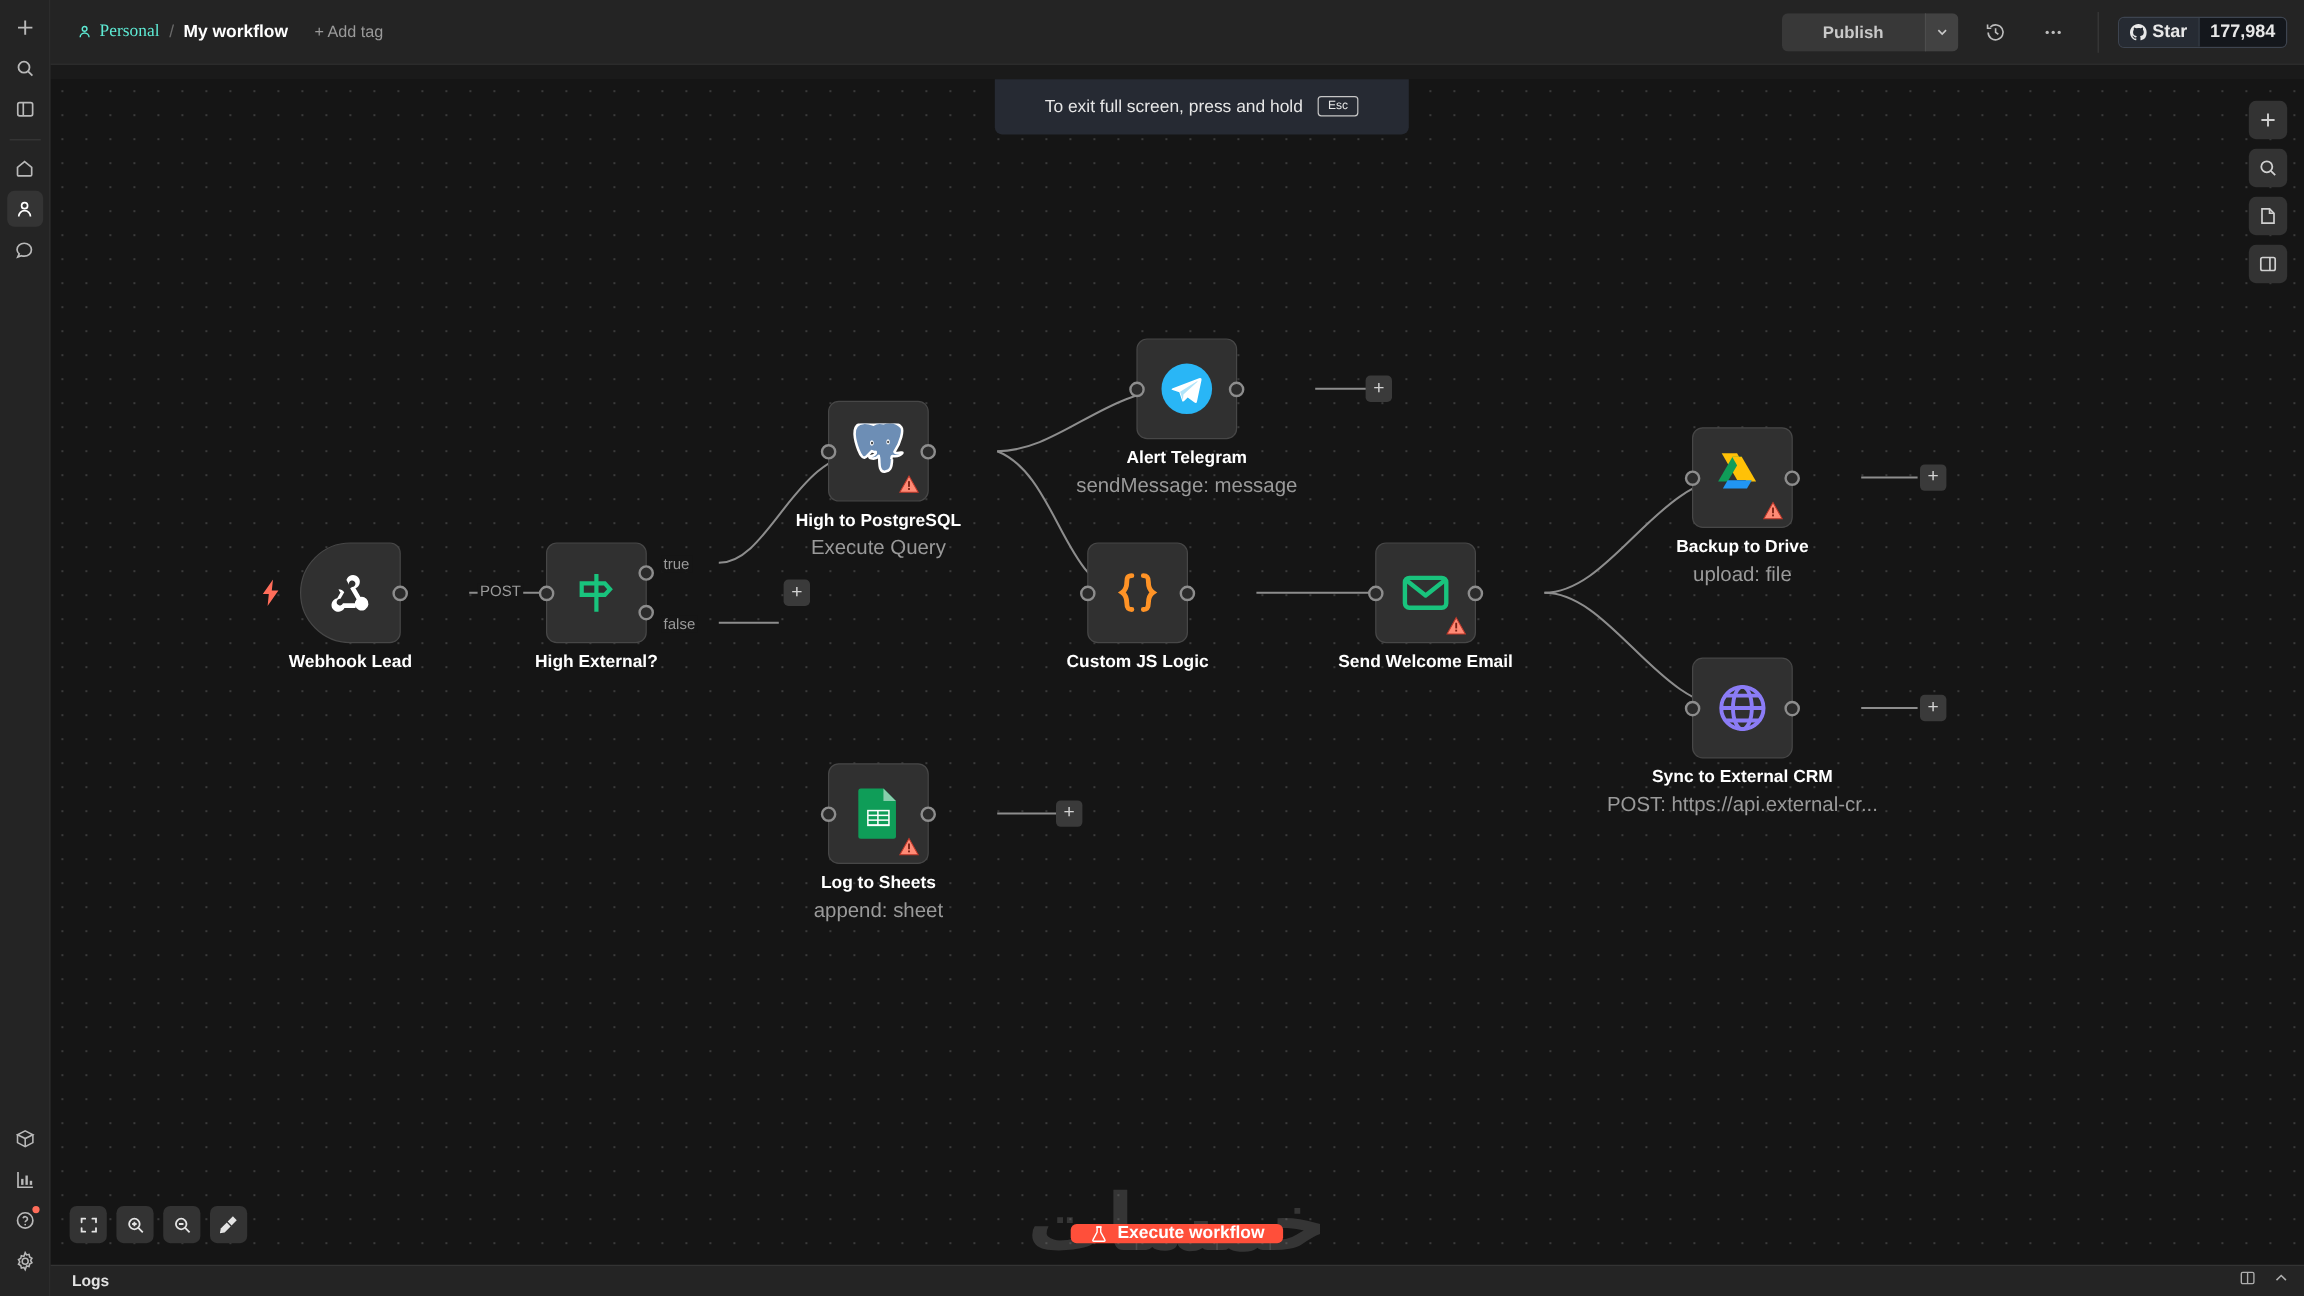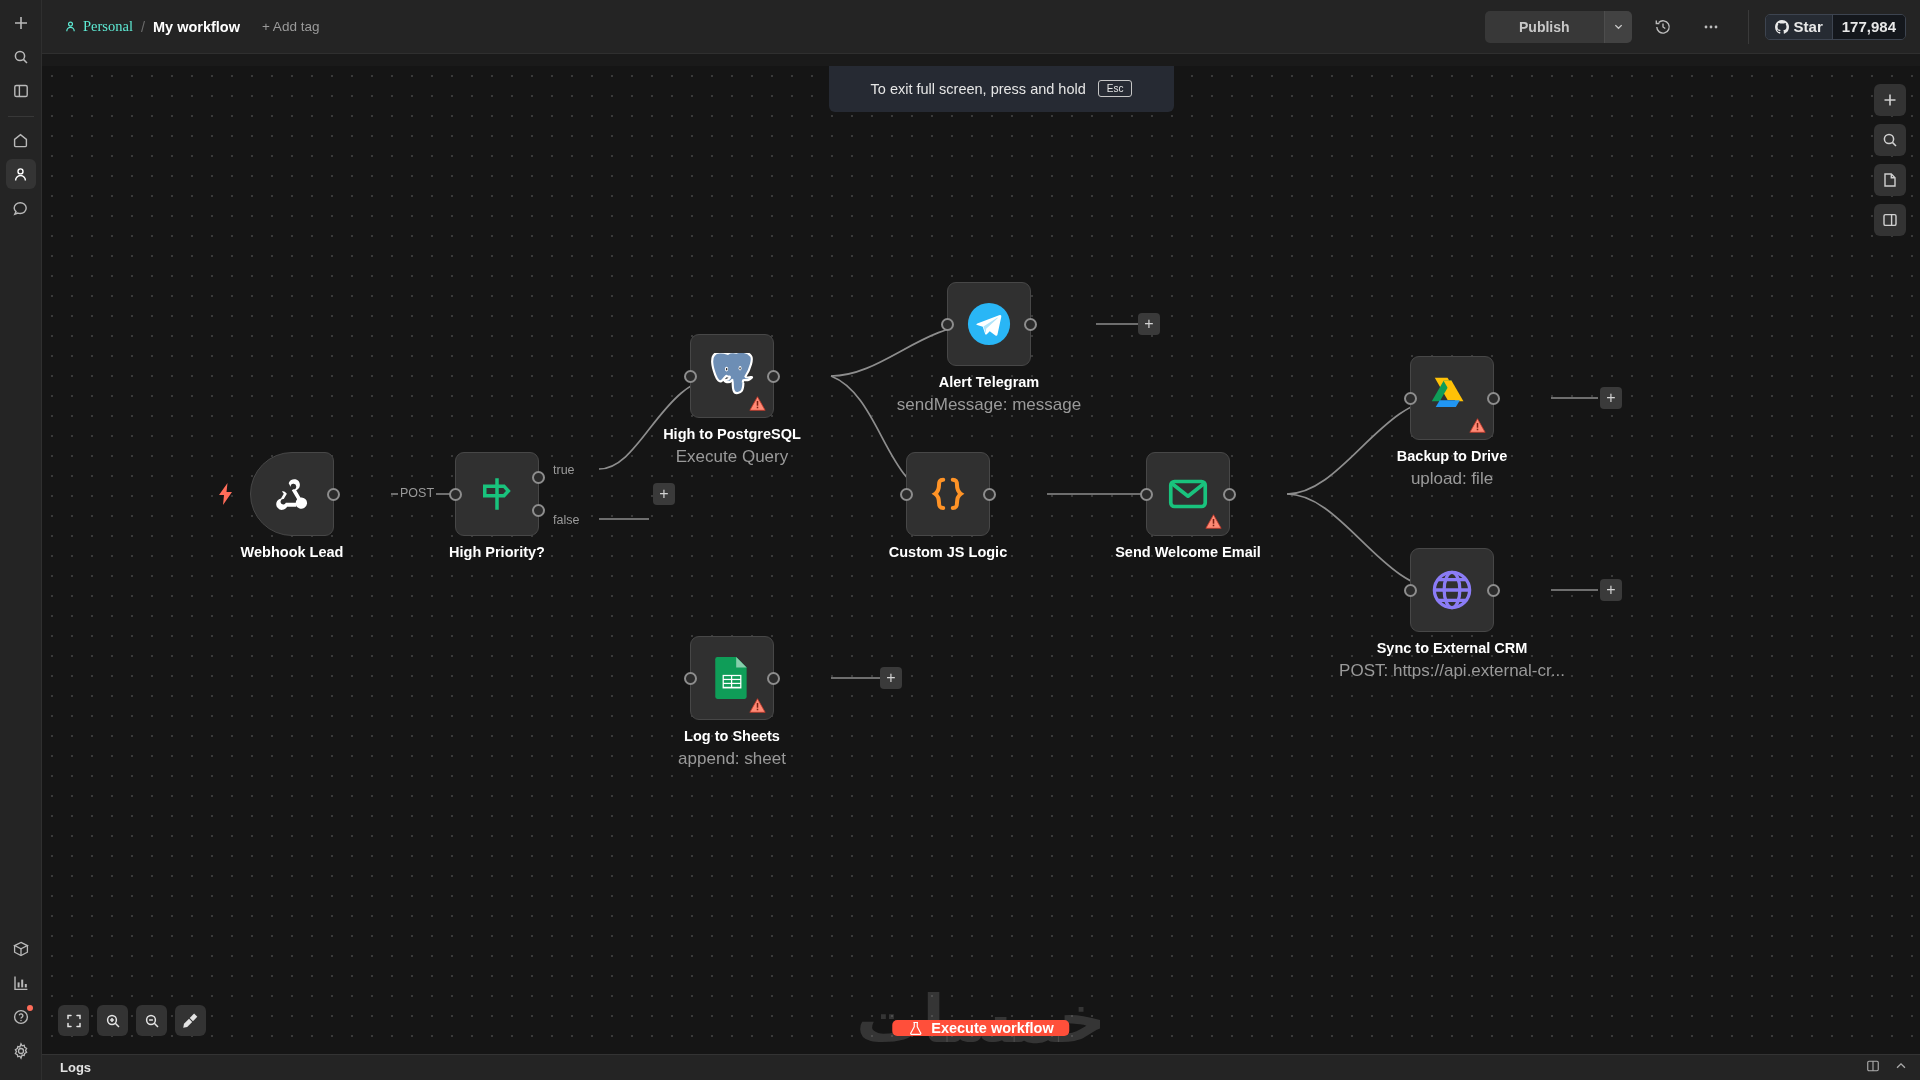--- a/index.html
+++ b/index.html
@@ -334,21 +334,21 @@
     <div class="node" style="left:413px; top:386px;">
       <div class="node-box">
         <svg width="42" height="42" viewBox="0 0 24 24" fill="none" stroke="#19c37d" stroke-width="2">
           <path d="M12 3v18"></path>
             <path d="M5 7.5h11l2.5 2.8L16 13H5z"></path>
         </svg>
         <div class="port inp"></div>
         <div class="port out t"></div>
         <div class="port out f"></div>
       </div>
-      <div class="node-label">High Priority?</div>
+      <div class="node-label">High External?</div>
       <div class="edge-lbl" style="left:96px; top:11px;">true</div>
       <div class="edge-lbl" style="left:96px; top:61px;">false</div>
       <div class="plus-stub" style="left:198px; top:31px;">+</div>
     </div>
 
     <div class="node" style="left:648px; top:268px;">
       <div class="node-box">
         <svg width="46" height="46" viewBox="0 0 32 32">
           <g fill="#6d8eb5" stroke="#ffffff" stroke-width="1.5" stroke-linejoin="round">
             <path d="M23.5 20.6c.2-1.7.15-2 1.4-1.72l.32.03c.96.05 2.2-.15 2.94-.5 1.57-.72 2.5-1.93 .95-1.6-3.53.72-3.78-.47-3.78-.47 3.73-5.5 5.28-12.5 3.94-14.2-3.67-4.7-10.03-2.48-10.14-2.42l-.03 0c-.7-.14-1.47-.23-2.35-.24-1.6-.03-2.8.41-3.73 1.1 0 0-11.33-4.64-10.8 5.85.1 2.23 3.2 16.9 7.1 12.47 1.42-1.62 2.8-2.99 2.8-2.99.65.43 1.44.65 2.26.57l.06-.05c-.02.2-.1.4.03.74-.96 1.07-.68 1.26-2.6 1.65-1.94.4-.8 1.11-.06 1.3.9.22 2.99.54 4.4-1.42l-.06.23c.38.3.35 2.16.4 3.49.06 1.33.16 2.57.43 3.3.27.73.59 2.62 3.1 2.08 2.1-.45 3.7-1.1 3.84-7.17"></path>

